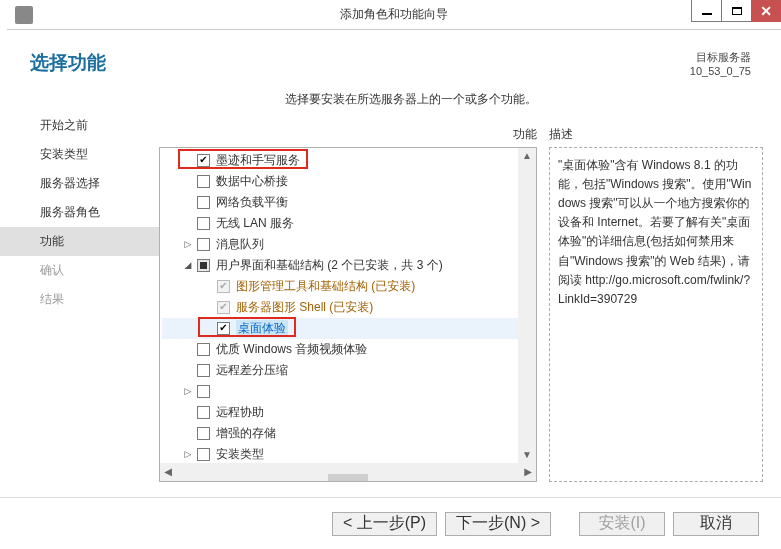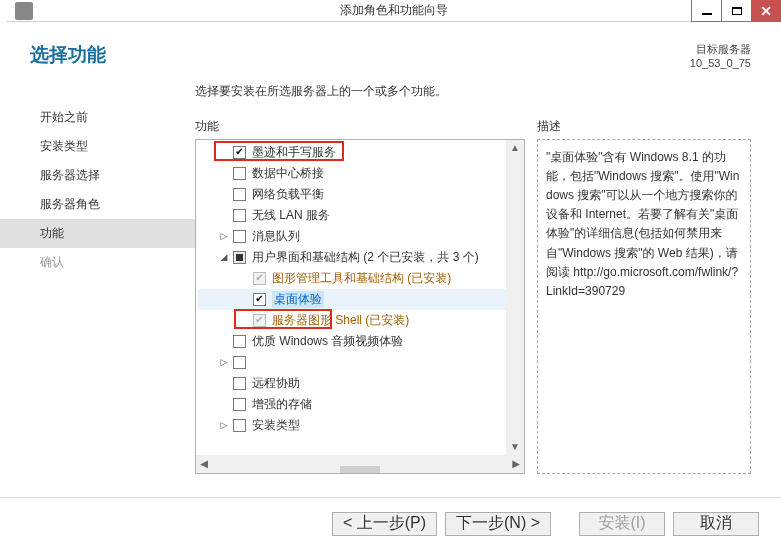--- a/index.html
+++ b/index.html
@@ -1,38 +1,38 @@
 <!DOCTYPE html>
 <html><head>
 <meta charset="utf-8">
 <style>
 * { box-sizing: border-box; margin: 0; padding: 0; }
 body { font-family: "Microsoft YaHei", "Segoe UI", sans-serif; font-size: 12px; background: #fff; width: 781px; height: 549px; overflow: hidden; position: relative; }
-.titlebar { height: 22px; background: #fff; border-bottom: 1px solid #ccc; display: flex; align-items: center; position: relative; margin-left: 7px; }
+.titlebar { height: 30px; background: #fff; border-bottom: 1px solid #ccc; display: flex; align-items: center; position: relative; margin-left: 7px; }
 .app-icon { width: 18px; height: 18px; margin-left: 8px; background: #888; border-radius: 2px; }
 .title-text { position: absolute; left: 50%; transform: translateX(-50%); color: #333; font-size: 12px; }
 .win-controls { position: absolute; right: 0; top: 0; display: flex; }
 .win-btn { width: 30px; height: 22px; display: flex; align-items: center; justify-content: center; border: 1px solid #7a7a7a; border-top: none; background: #fff; font-family: "Segoe UI Symbol", Arial; }
 .win-btn.min { border-right: none; }
 .win-btn.min span { display: block; width: 10px; height: 2px; background: #000; position: relative; top: 3px; }
 .win-btn.max { border-right: none; }
 .win-btn.max span { display: block; width: 10px; height: 8px; border: 1px solid #000; border-top: 2px solid #000; }
 .win-btn.close { background: #c75050; color: #fff; border-color: #c75050; font-weight: bold; font-size: 14px; }
 .header { padding: 20px 30px 6px 30px; display: flex; justify-content: space-between; align-items: start; }
 .header-title { color: #1a6ea0; font-size: 19px; font-weight: 700; }
 .dest-label { text-align: right; font-size: 11px; color: #444; line-height: 1.3; }
 .body { display: flex; padding: 0 18px 0 0; }
 .sidebar { width: 195px; padding-top: 26px; }
 .side-item { padding: 6px 0 6px 40px; color: #333; font-size: 12px; cursor: pointer; }
 .side-item.active { background: #e0e0e0; color: #333; font-weight: 400; }
 .side-item.dim { color: #9a9a9a; }
 .main { flex: 1; padding-top: 6px; display: flex; gap: 12px; }
 .instruction { font-size: 12px; color: #333; margin-bottom: 18px; }
 .section-label { font-size: 12px; color: #333; margin-bottom: 4px; }
-.left-col { width: 330px; }
+.left-col { width: 378px; text-align: right; }
 .right-col { width: 214px; }
 .tree-box { border: 1px solid #b0b0b0; height: 335px; position: relative; overflow: hidden; }
 .tree-inner { padding: 2px 0 10px 2px; height: calc(100% - 18px); overflow: hidden; }
 .tree-scroll-v { position: absolute; right: 0; top: 0; width: 18px; height: calc(100% - 18px); background: #f0f0f0; display: flex; flex-direction: column; align-items: center; justify-content: space-between; }
 .tree-scroll-h { position: absolute; bottom: 0; left: 0; width: 100%; height: 18px; background: #f0f0f0; display: flex; align-items: center; justify-content: space-between; }
 .scroll-btn { width: 16px; height: 16px; color: #666; font-size: 10px; display: flex; align-items: center; justify-content: center; }
 .scroll-track-v { flex: 1; width: 100%; position: relative; }
 .scroll-thumb-h { position: absolute; left: 50%; transform: translateX(-50%); width: 40px; height: 14px; background: #cfcfcf; top: 2px; }
 .tree-item { display: flex; align-items: center; padding: 1px 0 1px 20px; font-size: 12px; color: #333; height: 21px; }
 .tree-item.l2 { padding-left: 40px; }
@@ -78,20 +78,21 @@
 </div>
 
 <div class="body">
   <div class="sidebar">
     <div class="side-item">开始之前</div>
     <div class="side-item">安装类型</div>
     <div class="side-item">服务器选择</div>
     <div class="side-item">服务器角色</div>
     <div class="side-item active">功能</div>
     <div class="side-item dim">确认</div>
+    <div class="side-item dim">结果</div>
   </div>
 
   <div class="main">
     <div class="left-col">
       <div class="instruction">选择要安装在所选服务器上的一个或多个功能。</div>
       <div class="section-label">功能</div>
       <div class="tree-box">
         <div class="tree-inner">
           <div class="tree-item">
             <span class="expander"></span>
@@ -121,34 +122,39 @@
           <div class="tree-item">
             <span class="expander">◢</span>
               <span class="chk partial"></span>
               <span class="item-label">用户界面和基础结构 (2 个已安装，共 3 个)</span>
           </div>
           <div class="tree-item l2">
             <span class="expander"></span>
               <span class="chk dis checked"></span>
               <span class="item-label dim">图形管理工具和基础结构 (已安装)</span>
           </div>
+          <div class="tree-item l2">
+            <span class="expander"></span>
+              <span class="chk dis checked"></span>
+              <span class="item-label dim">服务器图形 Shell (已安装)</span>
+          </div>
           <div class="tree-item l2 hl-sel">
             <span class="expander"></span>
               <span class="chk checked"></span>
               <span class="item-label selected">桌面体验</span>
           </div>
-          <div class="tree-item l2">
-            <span class="expander"></span>
-              <span class="chk dis checked"></span>
-              <span class="item-label dim">服务器图形 Shell (已安装)</span>
-          </div>
           <div class="tree-item">
             <span class="expander"></span>
               <span class="chk"></span>
               <span class="item-label">优质 Windows 音频视频体验</span>
+          </div>
+          <div class="tree-item">
+            <span class="expander"></span>
+              <span class="chk"></span>
+              <span class="item-label">远程差分压缩</span>
           </div>
           <div class="tree-item">
             <span class="expander">▷</span>
               <span class="chk"></span>
           </div>
           <div class="tree-item">
             <span class="expander"></span>
               <span class="chk"></span>
               <span class="item-label">远程协助</span>
           </div>

